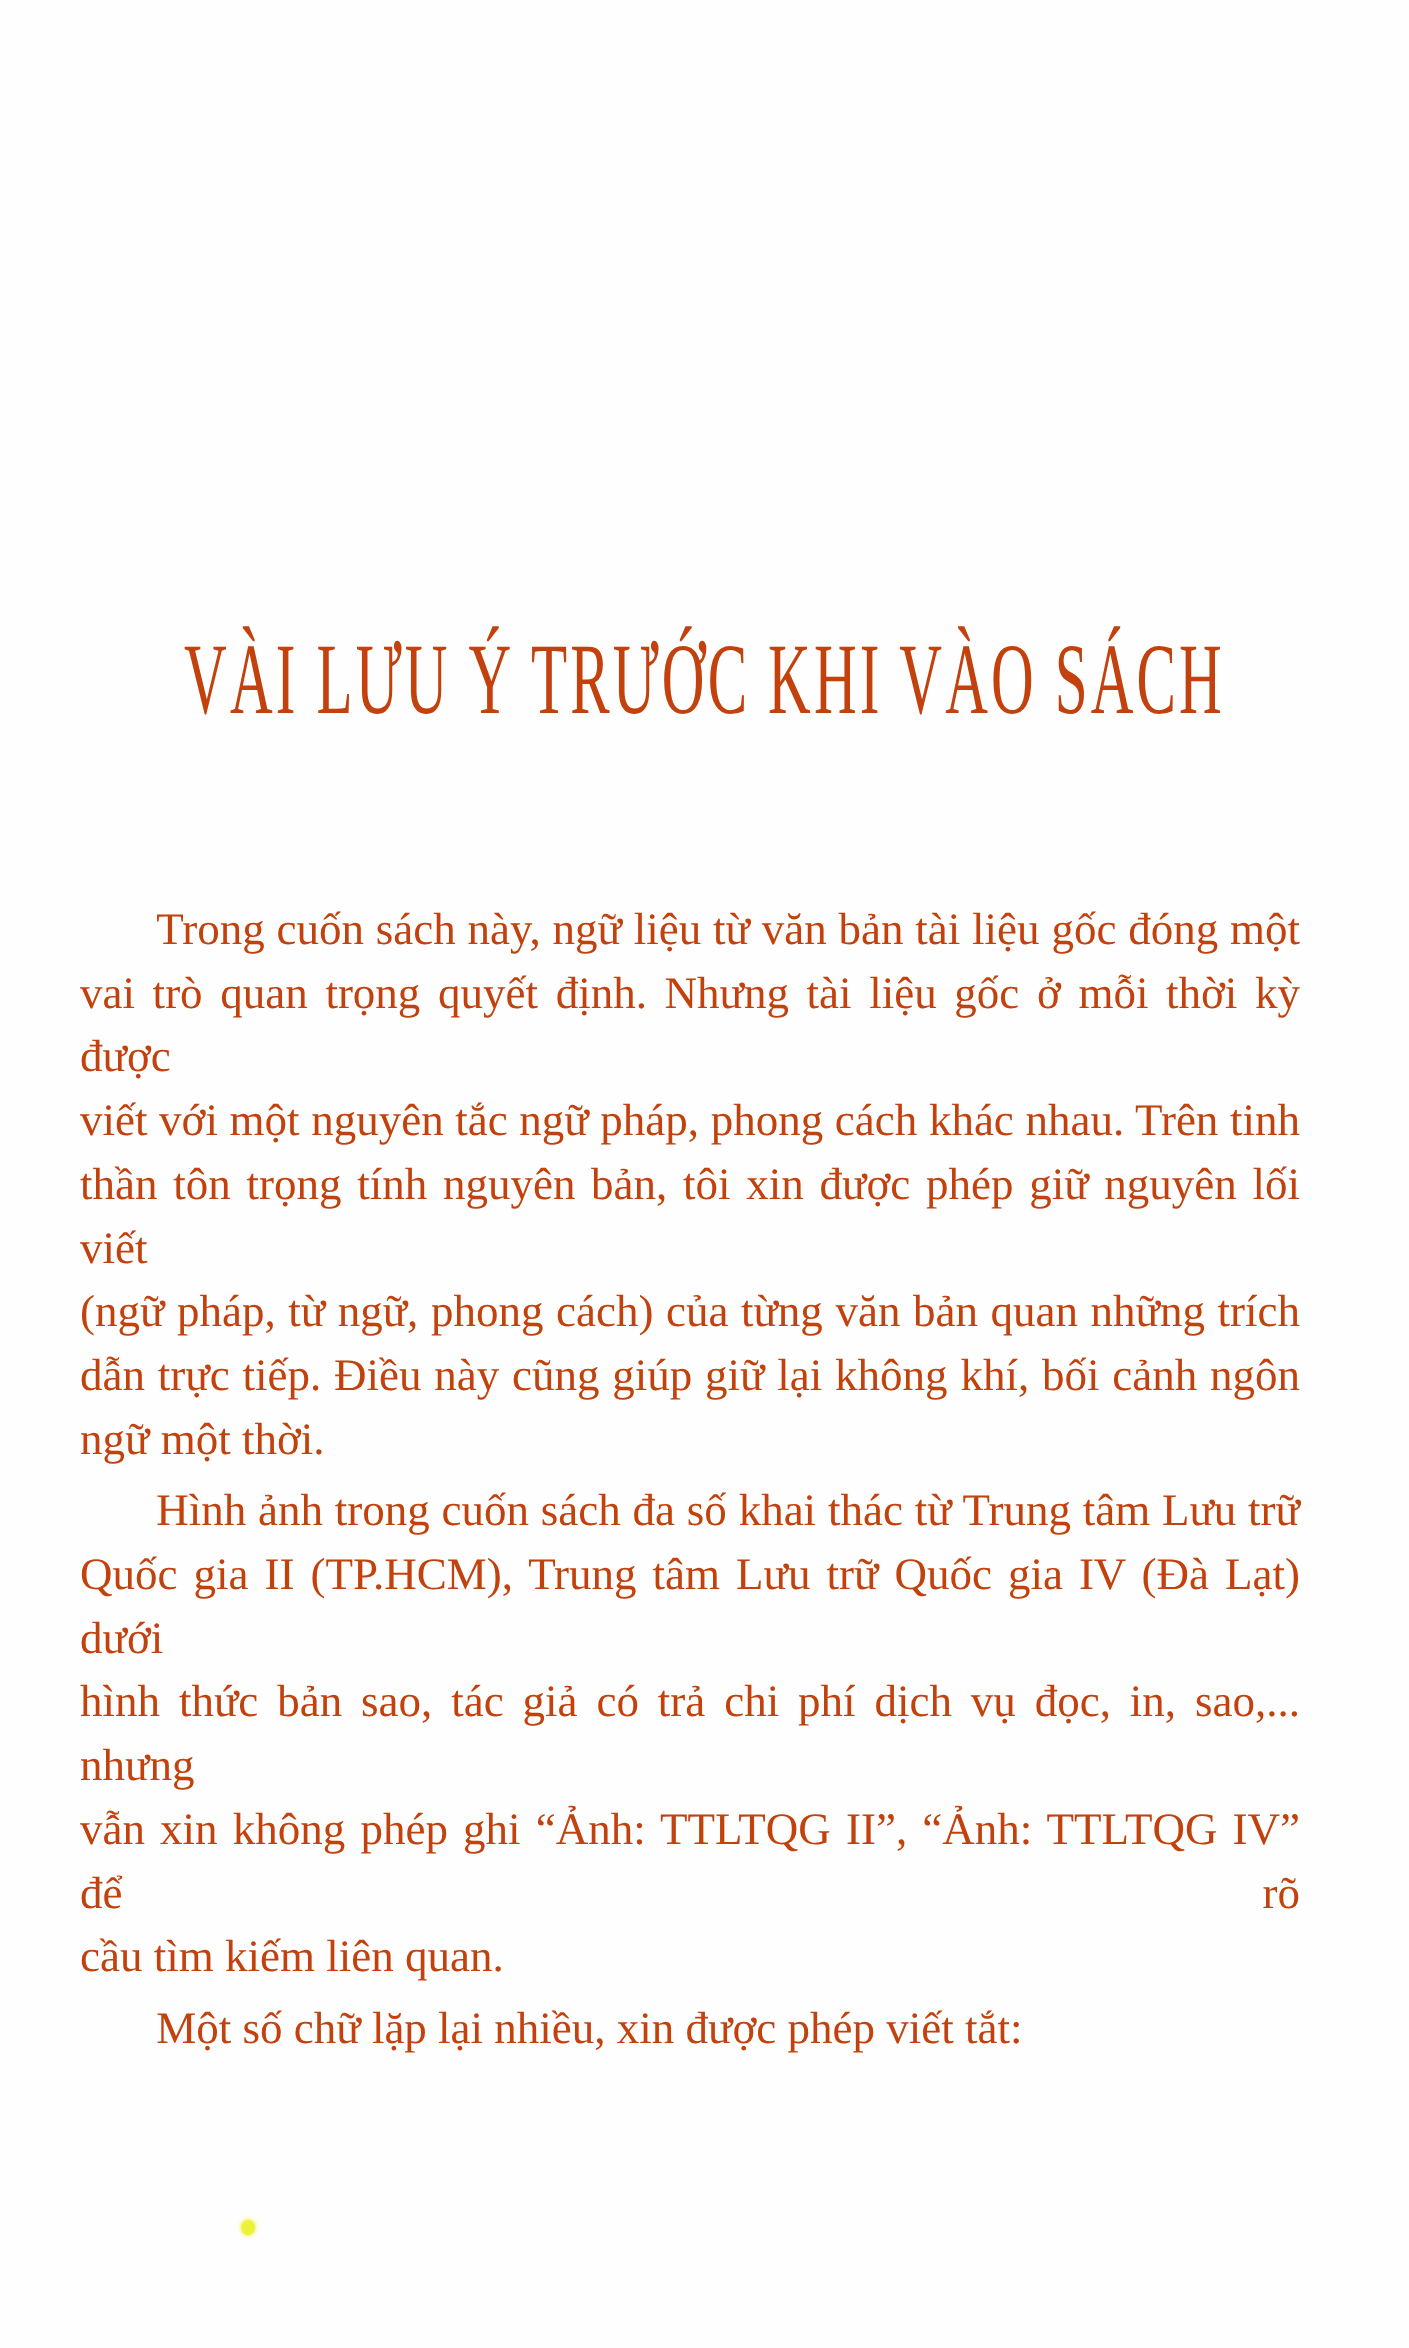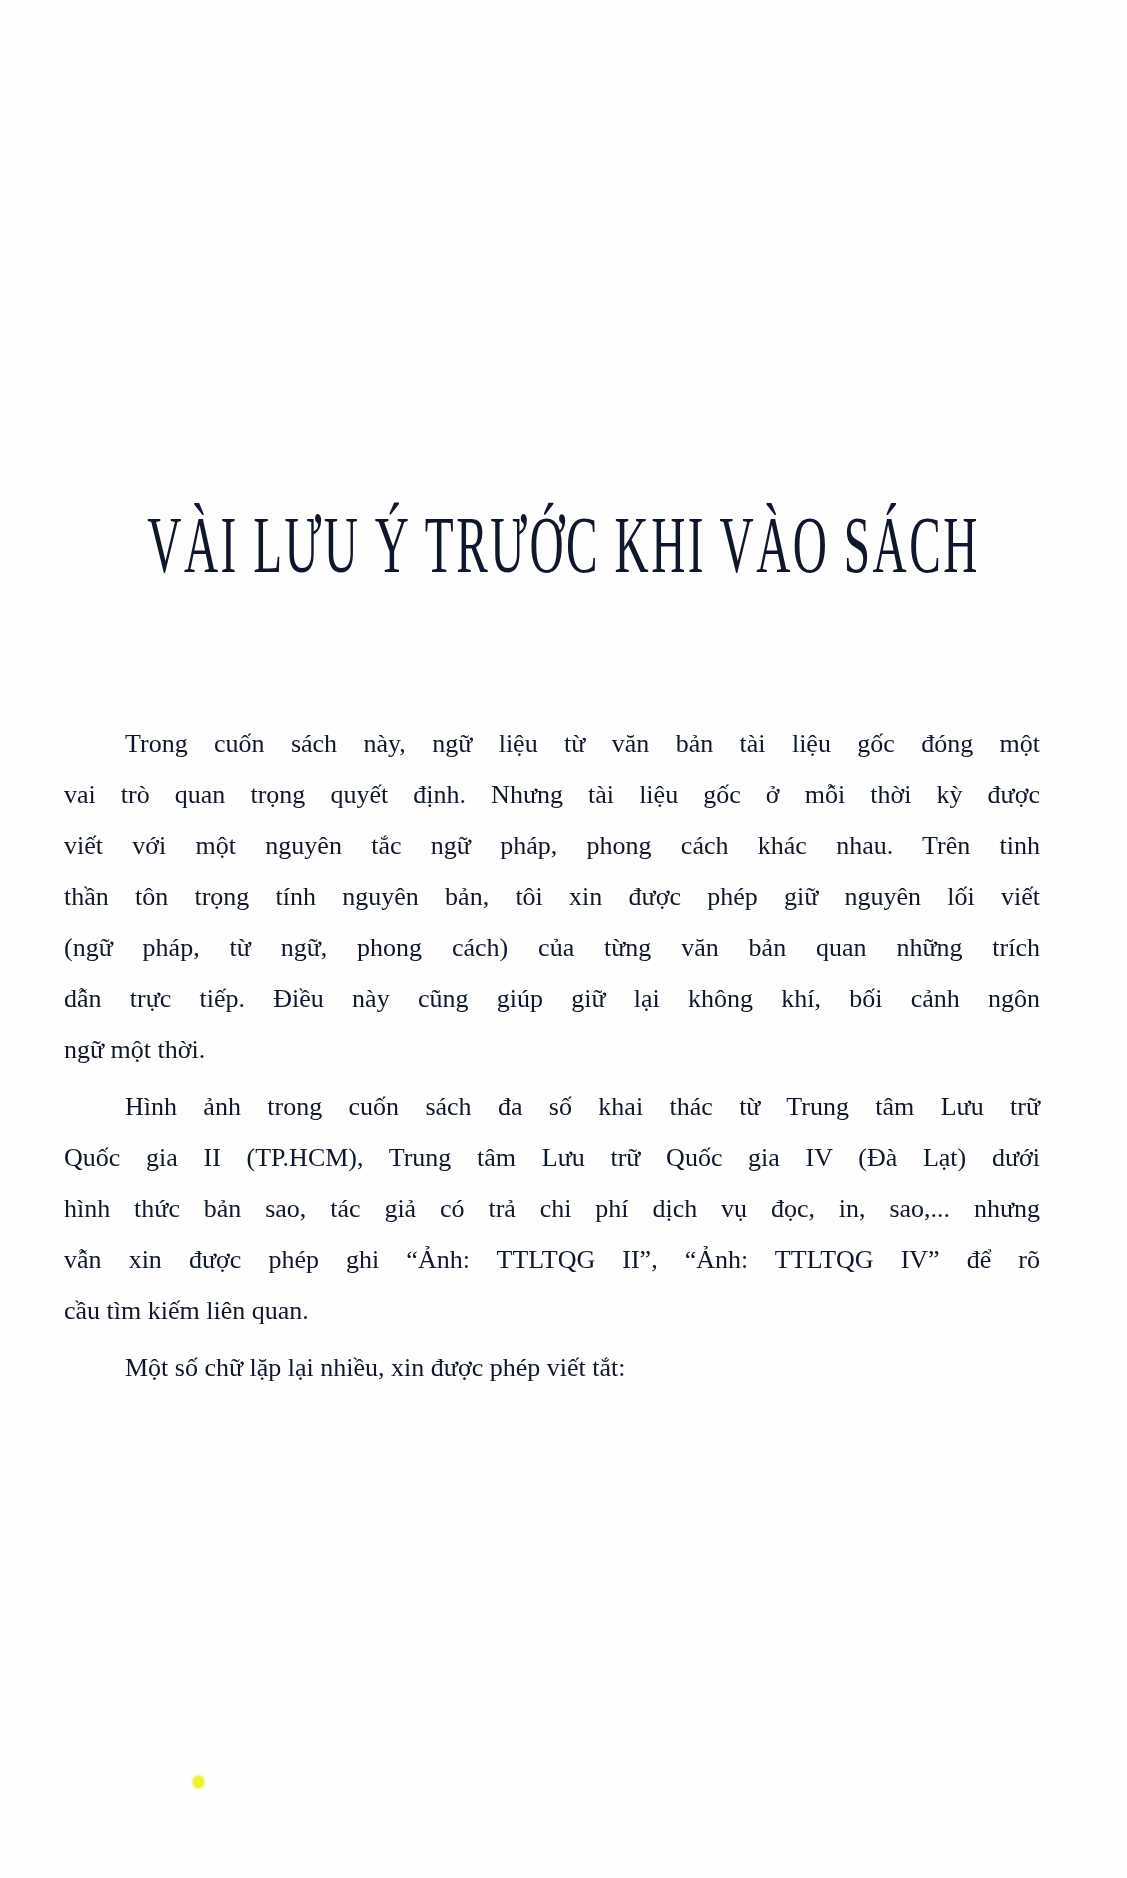--- a/index.html
+++ b/index.html
@@ -5,21 +5,21 @@
   html, body { margin: 0; padding: 0; }
   body {
     width: 1127px; height: 1878px;
     background: #ffffff;
     font-family: "Liberation Serif", serif;
   }
   .page {
     position: relative;
     width: 1127px; height: 1878px;
     background: #fefefe;
-    color: #0f172a;
+    color: #c2410c;
     overflow: hidden;
   }
   .title {
     position: absolute;
     top: 498px; left: 0;
     width: 1127px;
     margin: 0;
     text-align: center;
     font-weight: normal;
   }
@@ -28,21 +28,21 @@
     font-size: 57px;
     letter-spacing: 3px;
     white-space: nowrap;
     transform: scale(0.83, 1.42);
     transform-origin: center top;
   }
   .body {
     position: absolute;
     left: 64px; top: 718px;
     width: 976px;
-    font-size: 26px;
+    font-size: 36px;
     line-height: 51px;
   }
   .para { margin: 0 0 6px 0; }
   .line {
     text-align: justify;
     text-align-last: justify;
   }
   .line.first { padding-left: 61px; }
   .line.last { text-align-last: left; }
   .abbr-list { margin: 0; }
@@ -79,21 +79,21 @@
       <div class="line">thần tôn trọng tính nguyên bản, tôi xin được phép giữ nguyên lối viết</div>
       <div class="line">(ngữ pháp, từ ngữ, phong cách) của từng văn bản quan những trích</div>
       <div class="line">dẫn trực tiếp. Điều này cũng giúp giữ lại không khí, bối cảnh ngôn</div>
       <div class="line last">ngữ một thời.</div>
     </div>
 
     <div class="para">
       <div class="line first">Hình ảnh trong cuốn sách đa số khai thác từ Trung tâm Lưu trữ</div>
       <div class="line">Quốc gia II (TP.HCM), Trung tâm Lưu trữ Quốc gia IV (Đà Lạt) dưới</div>
       <div class="line">hình thức bản sao, tác giả có trả chi phí dịch vụ đọc, in, sao,... nhưng</div>
-      <div class="line">vẫn xin được phép ghi “Ảnh: TTLTQG II”, “Ảnh: TTLTQG IV” để rõ</div>
+      <div class="line">vẫn xin không phép ghi “Ảnh: TTLTQG II”, “Ảnh: TTLTQG IV” để rõ</div>
       <div class="line last">cầu tìm kiếm liên quan.</div>
     </div>
 
     <div class="para">
       <div class="line first last">Một số chữ lặp lại nhiều, xin được phép viết tắt:</div>
     </div>
 
 
   </div>
 

